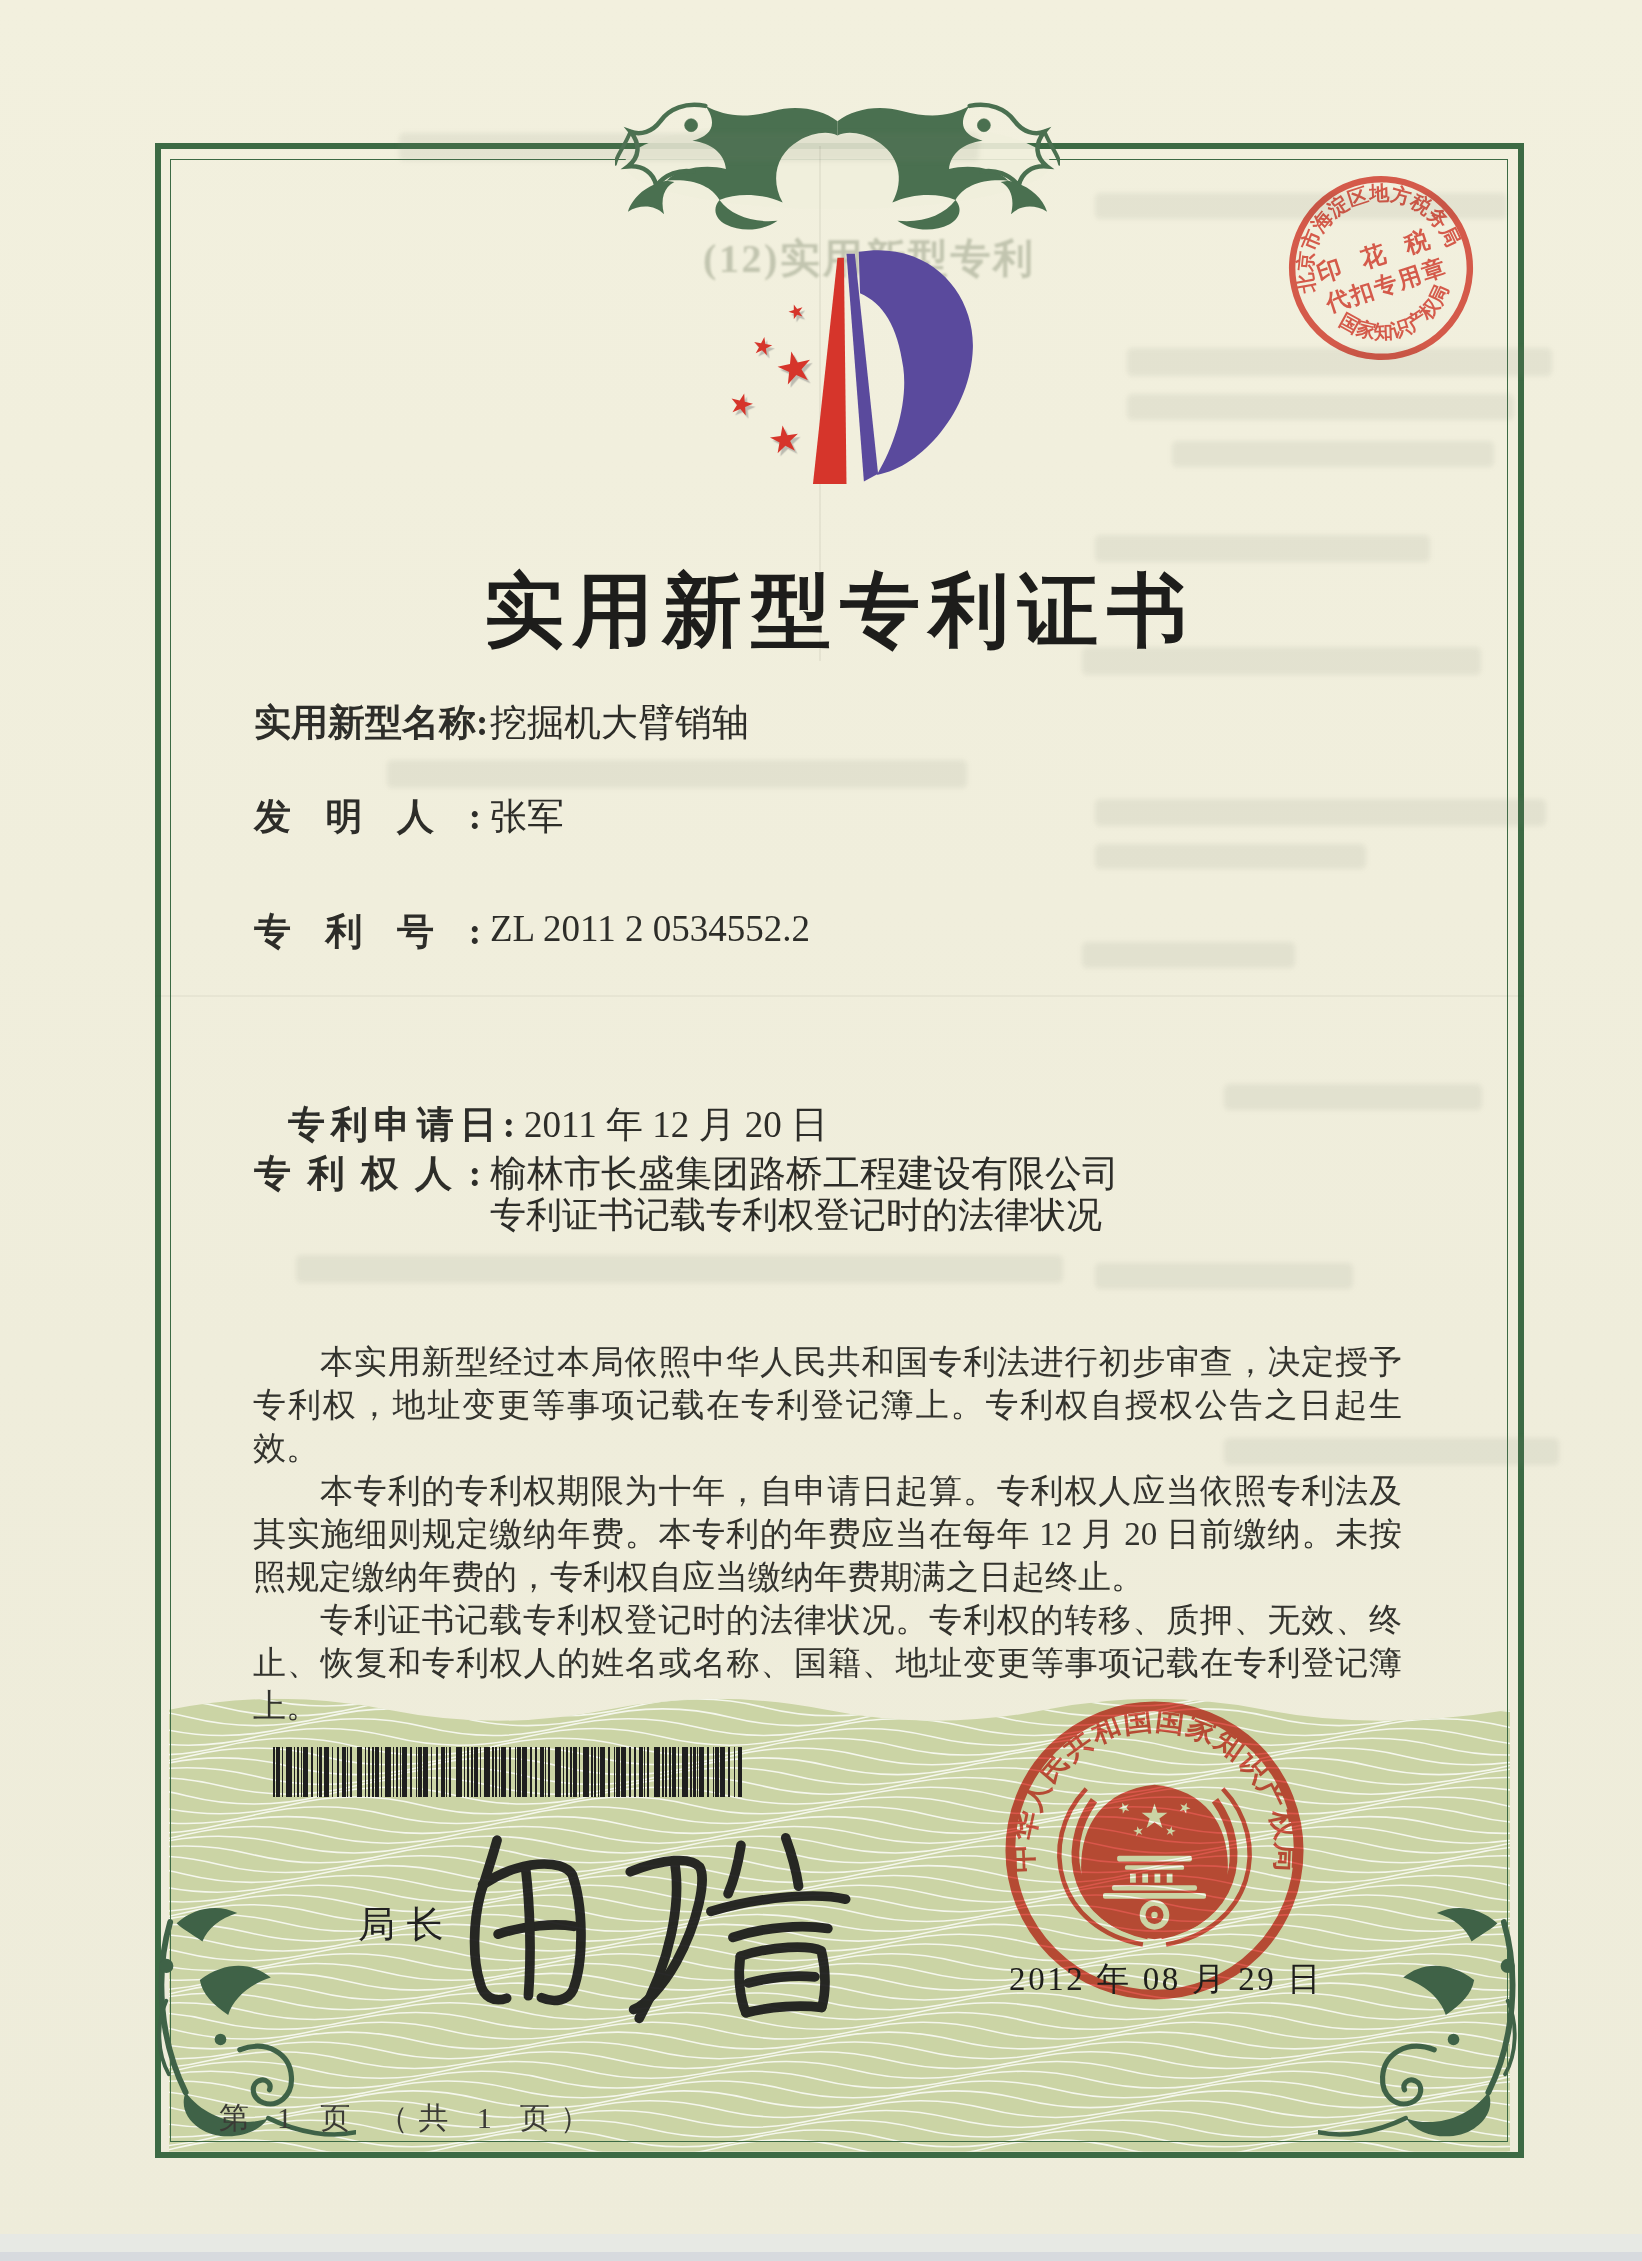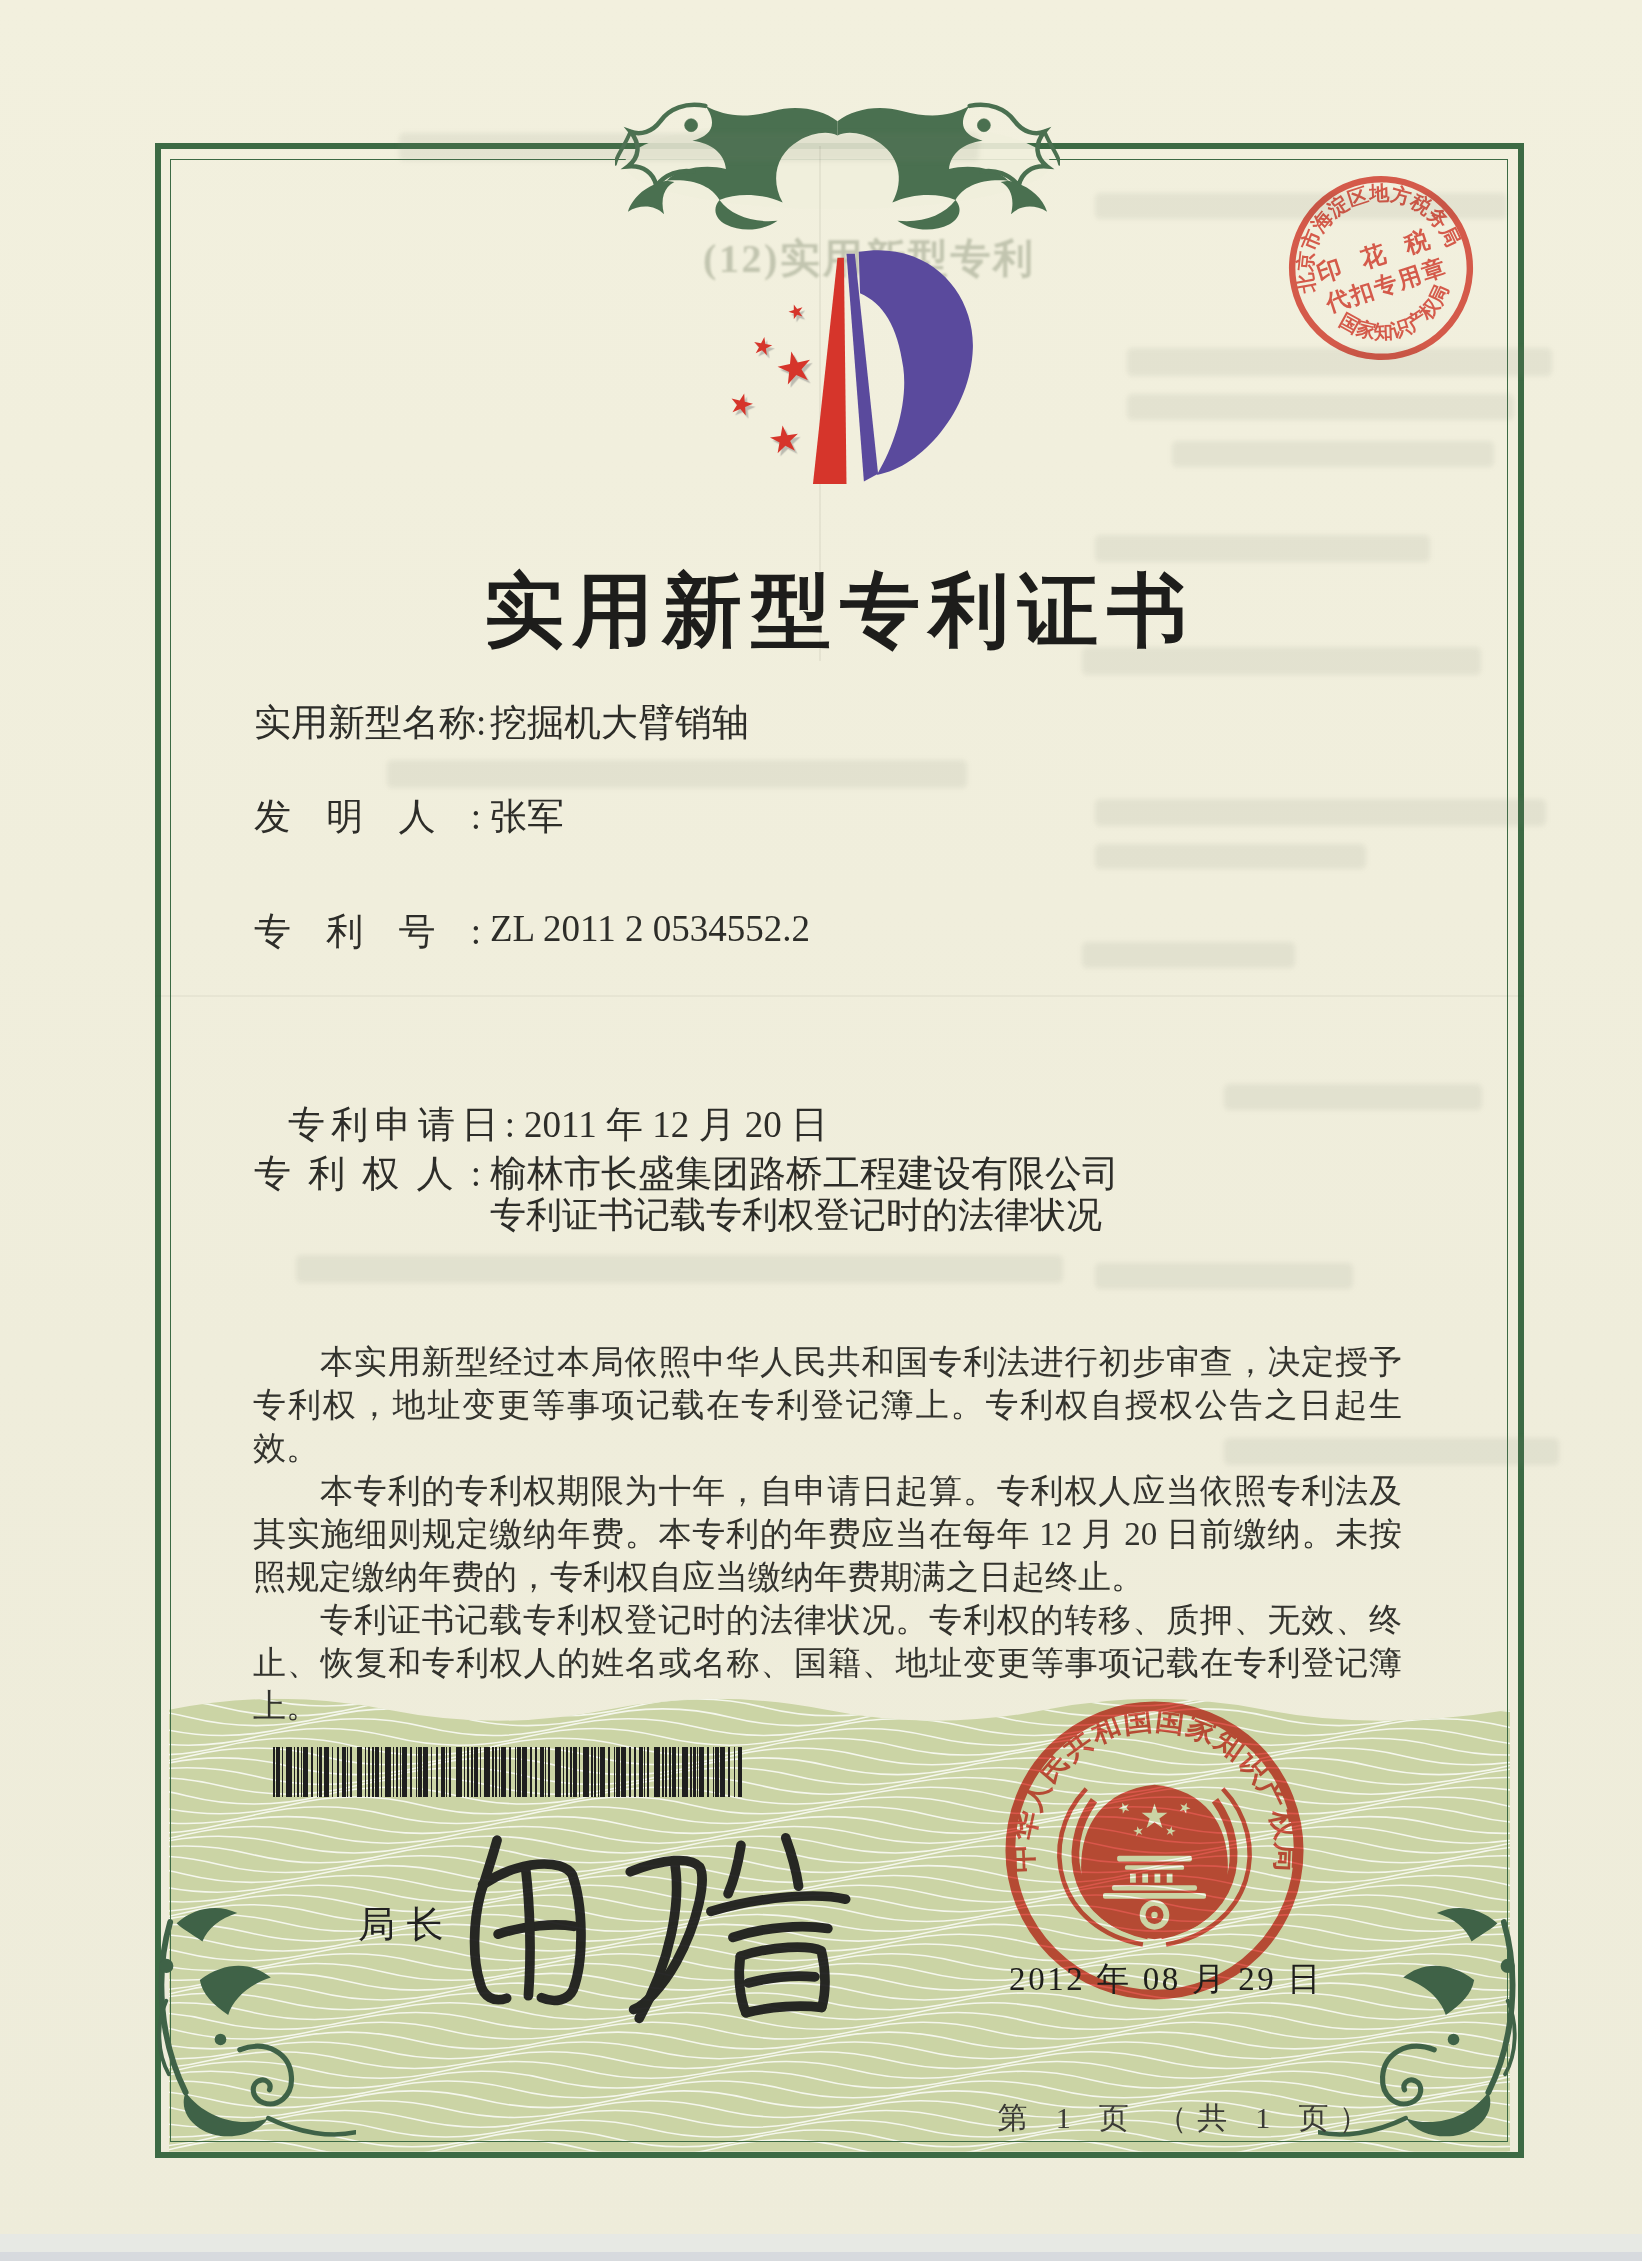--- a/index.html
+++ b/index.html
@@ -9,26 +9,26 @@
         font-family:"Liberation Serif","DejaVu Serif",serif;color:#2b2b28;}
   .abs{position:absolute;}
   
   .frame-outer{left:155px;top:143px;width:1369px;height:2015px;border:6.4px solid #3c6a44;box-sizing:border-box;}
   .frame-inner{left:170px;top:159px;width:1338px;height:1983px;border:1.9px solid #3c6a44;box-sizing:border-box;}
   
   .certno{left:233px;top:277px;font-size:35px;letter-spacing:5.8px;color:#33332e;}
   .title{left:67px;top:558px;width:1546px;text-align:center;font-size:80px;font-weight:bold;
          letter-spacing:9px;color:#1d1d1b;}
   .row{left:254px;font-size:37px;color:#2d2d29;white-space:nowrap;}
-  .row .lbl{display:inline-block;width:227px;text-align:justify;text-align-last:justify;vertical-align:top;}
+  .row .lbl{display:inline-block;width:227px;text-align:justify;text-align-last:justify;vertical-align:top;font-weight:bold;}
   .row .val{margin-left:9px;}
   .val2{left:490px;font-size:36px;color:#2d2d29;white-space:nowrap;}
   .paras{left:253px;top:1341px;width:1149px;font-size:33px;line-height:43px;text-align:justify;color:#33332e;}
   .paras p{margin:0;text-indent:67px;}
-  .footer{left:219px;top:2098px;width:1160px;text-align:right;font-size:30px;letter-spacing:10.3px;color:#3a3a35;}
+  .footer{left:219px;top:2098px;width:1160px;text-align:left;font-size:30px;letter-spacing:10.3px;color:#3a3a35;}
   .juzhang{left:358px;top:1900px;font-size:37px;letter-spacing:11.6px;color:#222;}
   .sealdate{left:1005px;top:1957px;width:322px;text-align:center;font-size:33px;letter-spacing:2.6px;color:#1e1e1c;}
   
   .bleedtext{left:703px;top:231px;font-size:40px;letter-spacing:2.6px;color:rgba(128,138,112,.42);
              filter:blur(1px);font-weight:bold;}
   .smudge{background:rgba(122,132,106,.11);filter:blur(2.6px);border-radius:5.2px;}
   .crease-v{left:819px;top:146px;width:1.9px;height:515px;background:rgba(70,70,55,.07);filter:blur(0.6px);}
   .crease-h{left:155px;top:995px;width:1369px;height:1.9px;background:rgba(70,70,55,.05);filter:blur(0.6px);}
   .scanstrip{left:0;top:2234px;width:1643px;height:27px;background:#e7e9e4;}
   .scanstrip2{left:0;top:2252px;width:1643px;height:9px;background:#d7dade;}

